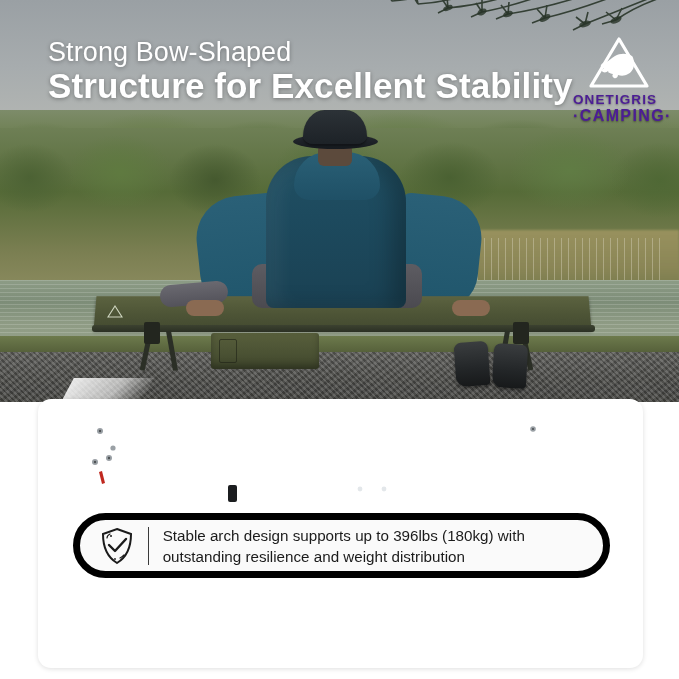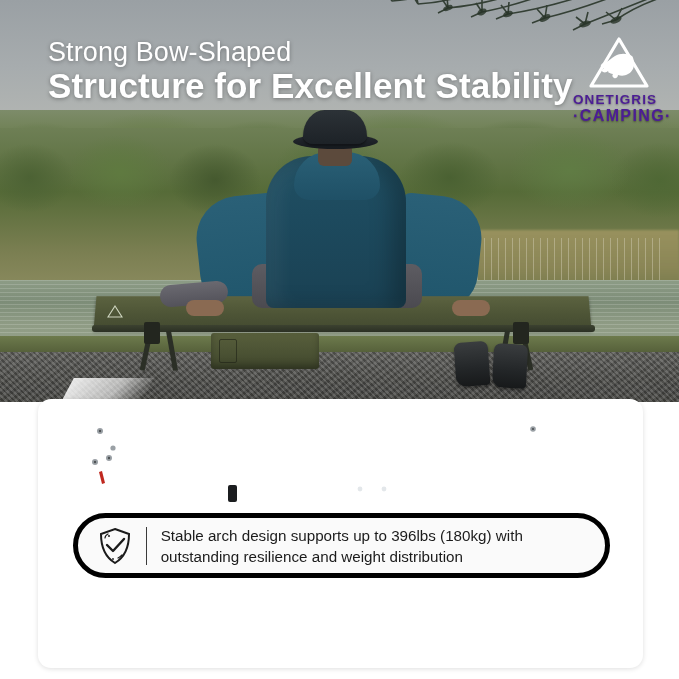--- a/index.html
+++ b/index.html
@@ -339,21 +339,21 @@
     width: 605px; height: 108px;
   }
 
   
   .pill {
     position: absolute;
     left: 35px;
     width: 537px;
     height: 65px;
     background: #fafafa;
-    border: 5px solid #000000;
+    border: 7px solid #000000;
     border-radius: 33px;
     display: flex;
     align-items: center;
     box-sizing: border-box;
   }
   .pill.p1 { top: 114px; }
   .pill.p2 { top: 195px; }
 
   .pill-icon {
     width: 62px;

